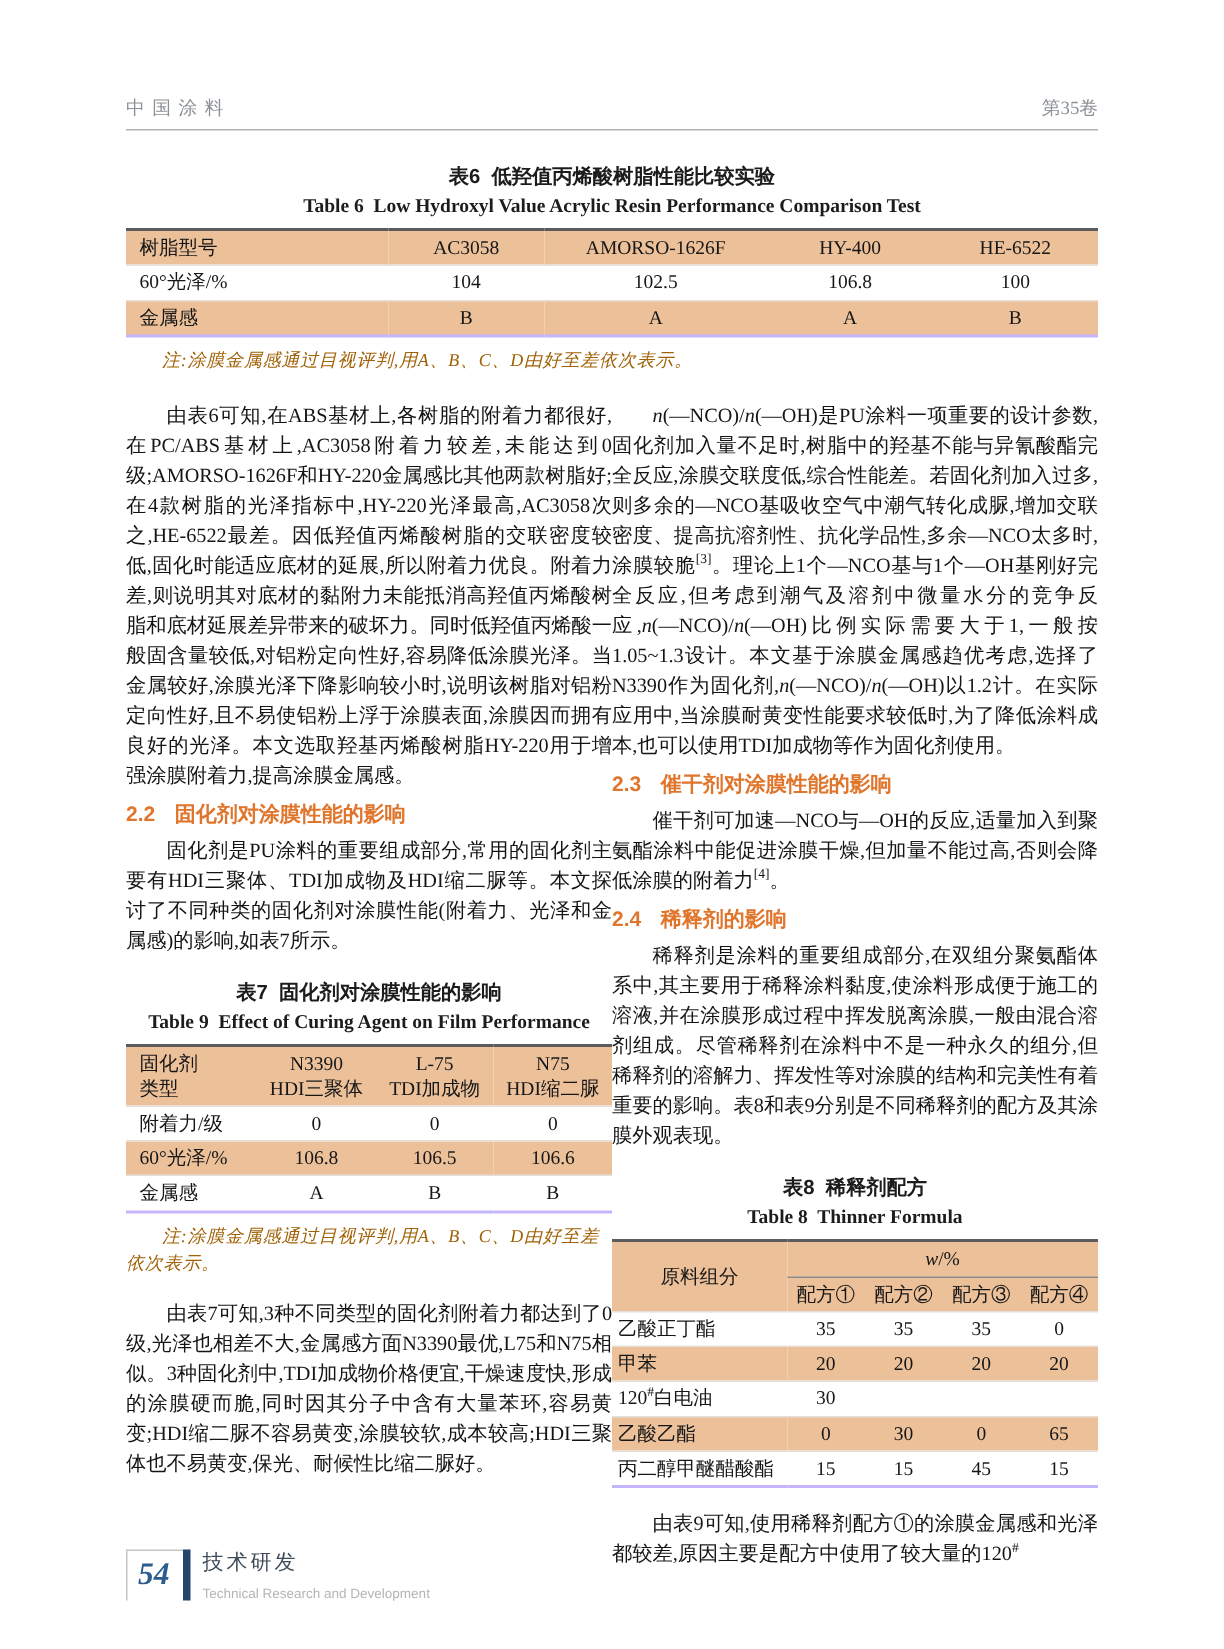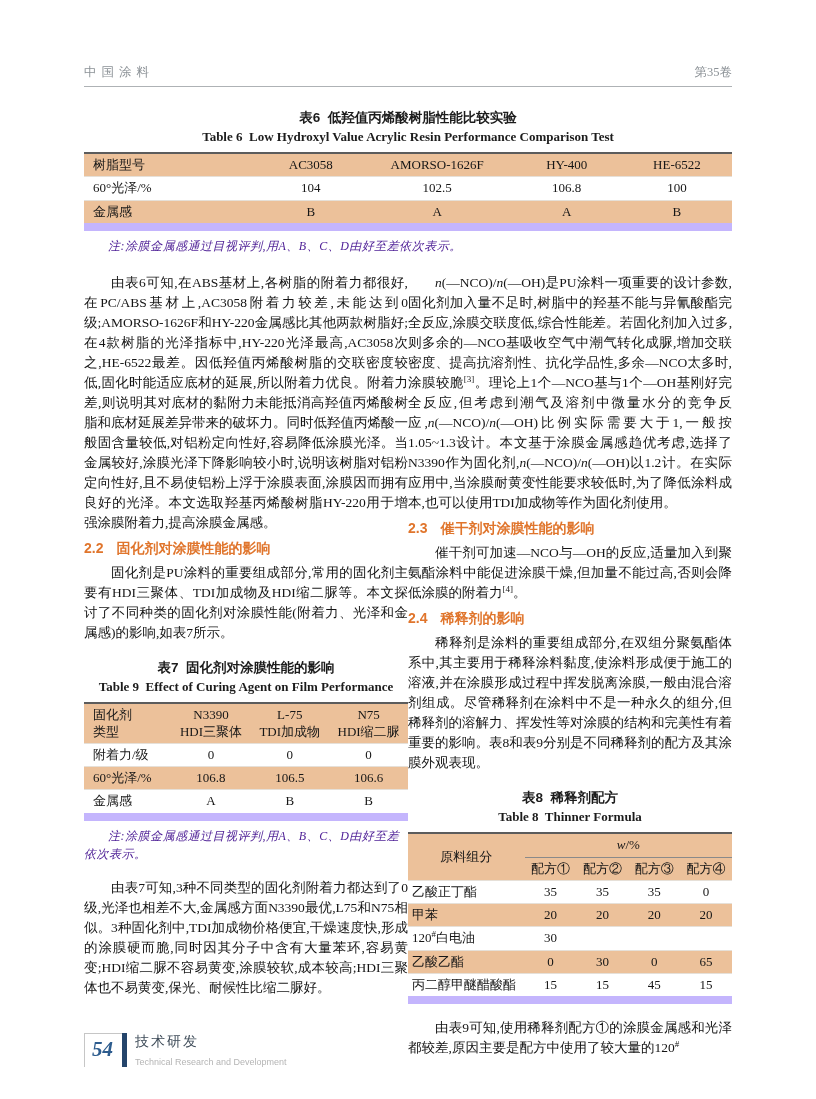--- a/index.html
+++ b/index.html
@@ -14,31 +14,31 @@
        font-size:12.5px;color:#8b9196;}
   .hdr .jn{letter-spacing:5px;}
   
   .tt-cn{text-align:center;font-family:"Liberation Sans","DejaVu Sans",sans-serif;
          font-weight:bold;font-size:13.5px;color:#1c1c1c;white-space:pre-wrap;}
   .tt-en{text-align:center;font-weight:bold;font-size:13px;color:#1c1c1c;
          margin-top:2px;white-space:pre-wrap;}
   .t6block{margin-top:22px;}
   
   table.tbl{width:100%;border-collapse:collapse;margin-top:7px;
-            border-top:2px solid #5c5c5c;border-bottom:8px solid #c4b5fd;}
+            border-top:2px solid #5c5c5c;border-bottom:2px solid #c4b5fd;}
   .tbl th,.tbl td{font-weight:normal;font-size:13px;text-align:center;
                   padding:3px 3px;line-height:1.25;color:#161616;}
   .tbl .lbl{text-align:left;padding-left:9px;}
   tr.shade{background:#ecc19a;}
   .tbl tbody tr{border-bottom:1px solid #e6e0d8;}
   .tbl tbody tr:last-child{border-bottom:none;}
   .tbl thead tr:last-child{border-bottom:1px solid #e6e0d8;}
   .wcell{border-bottom:1px solid #8a8a8a;}
   
-  .note{color:#4c1d95;font-size:12px;font-style:italic;line-height:1.55;
+  .note{color:#a16207;font-size:12px;font-style:italic;line-height:1.55;
         margin-top:6px;text-indent:2em;letter-spacing:.5px;}
   
   .cols{display:flex;margin-top:18px;}
   .col{flex:1;min-width:0;}
   p.body{margin:0;text-align:justify;text-indent:2em;font-size:13.5px;
          line-height:20px;color:#141414;}
   p.mt{margin-top:14px;}
   h3.sec{margin:7px 0 5px;font-family:"Liberation Sans","DejaVu Sans",sans-serif;
          font-size:14px;font-weight:bold;color:#e0752c;}
   h3.sec .num{margin-right:13px;}

